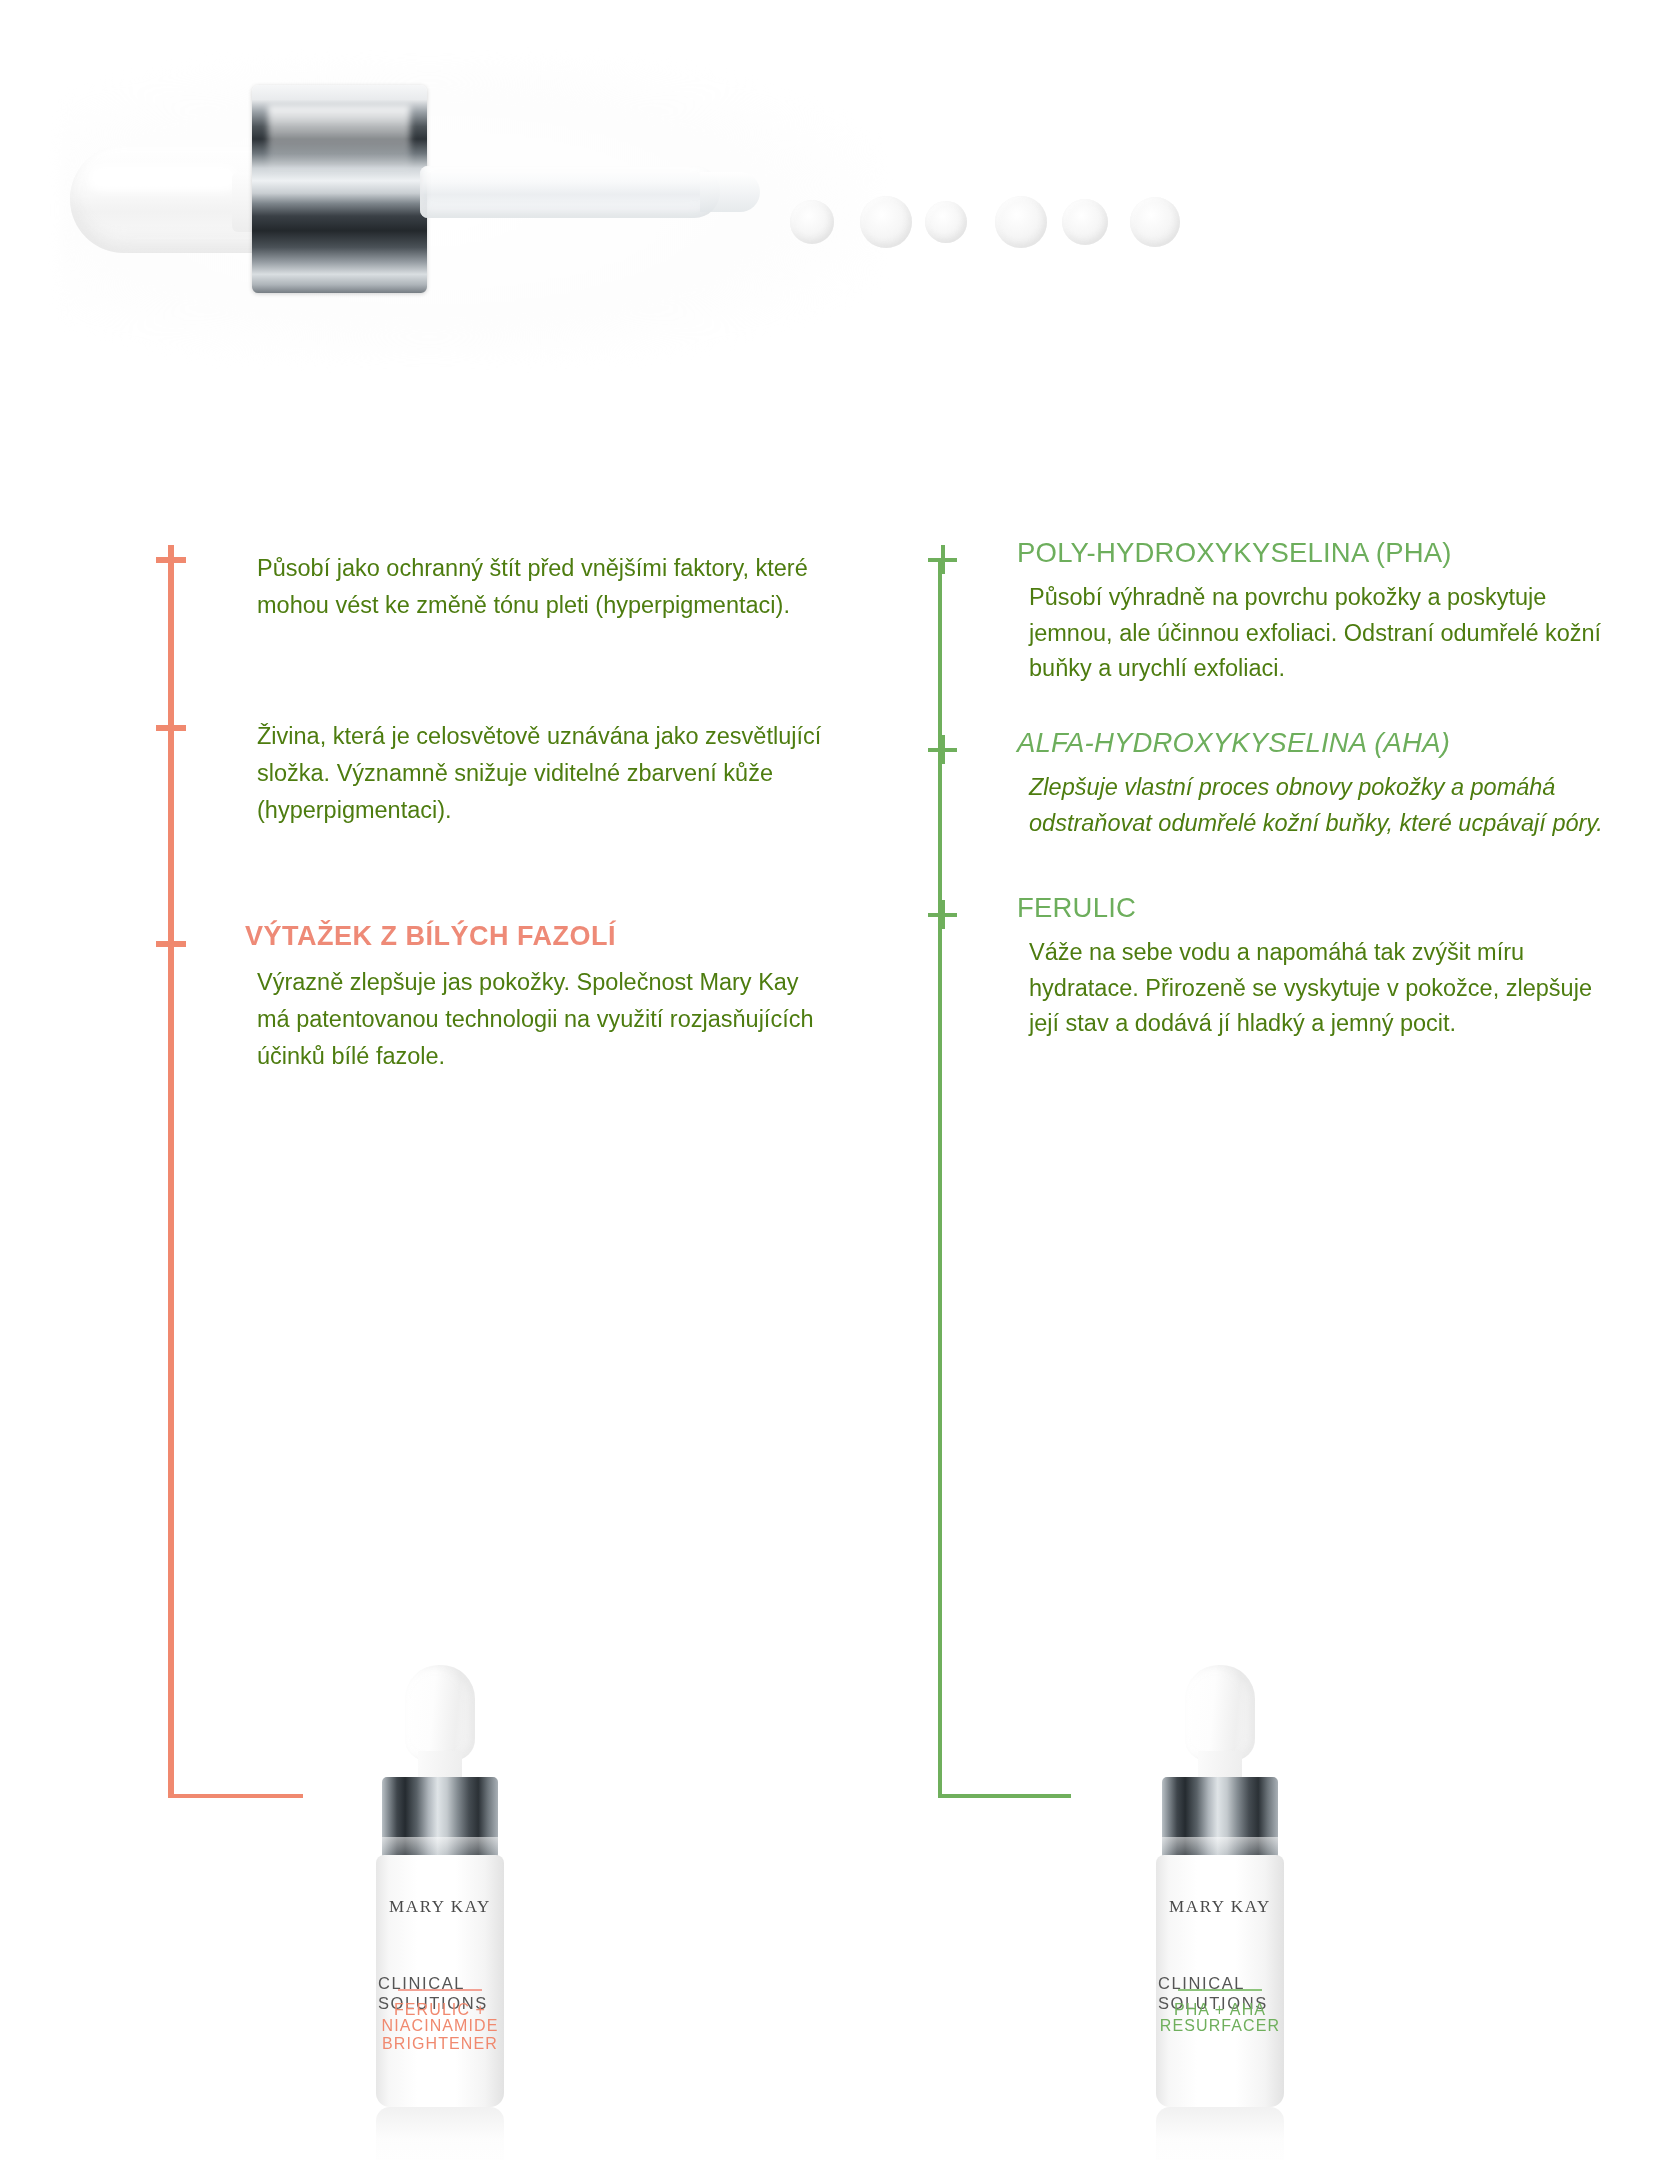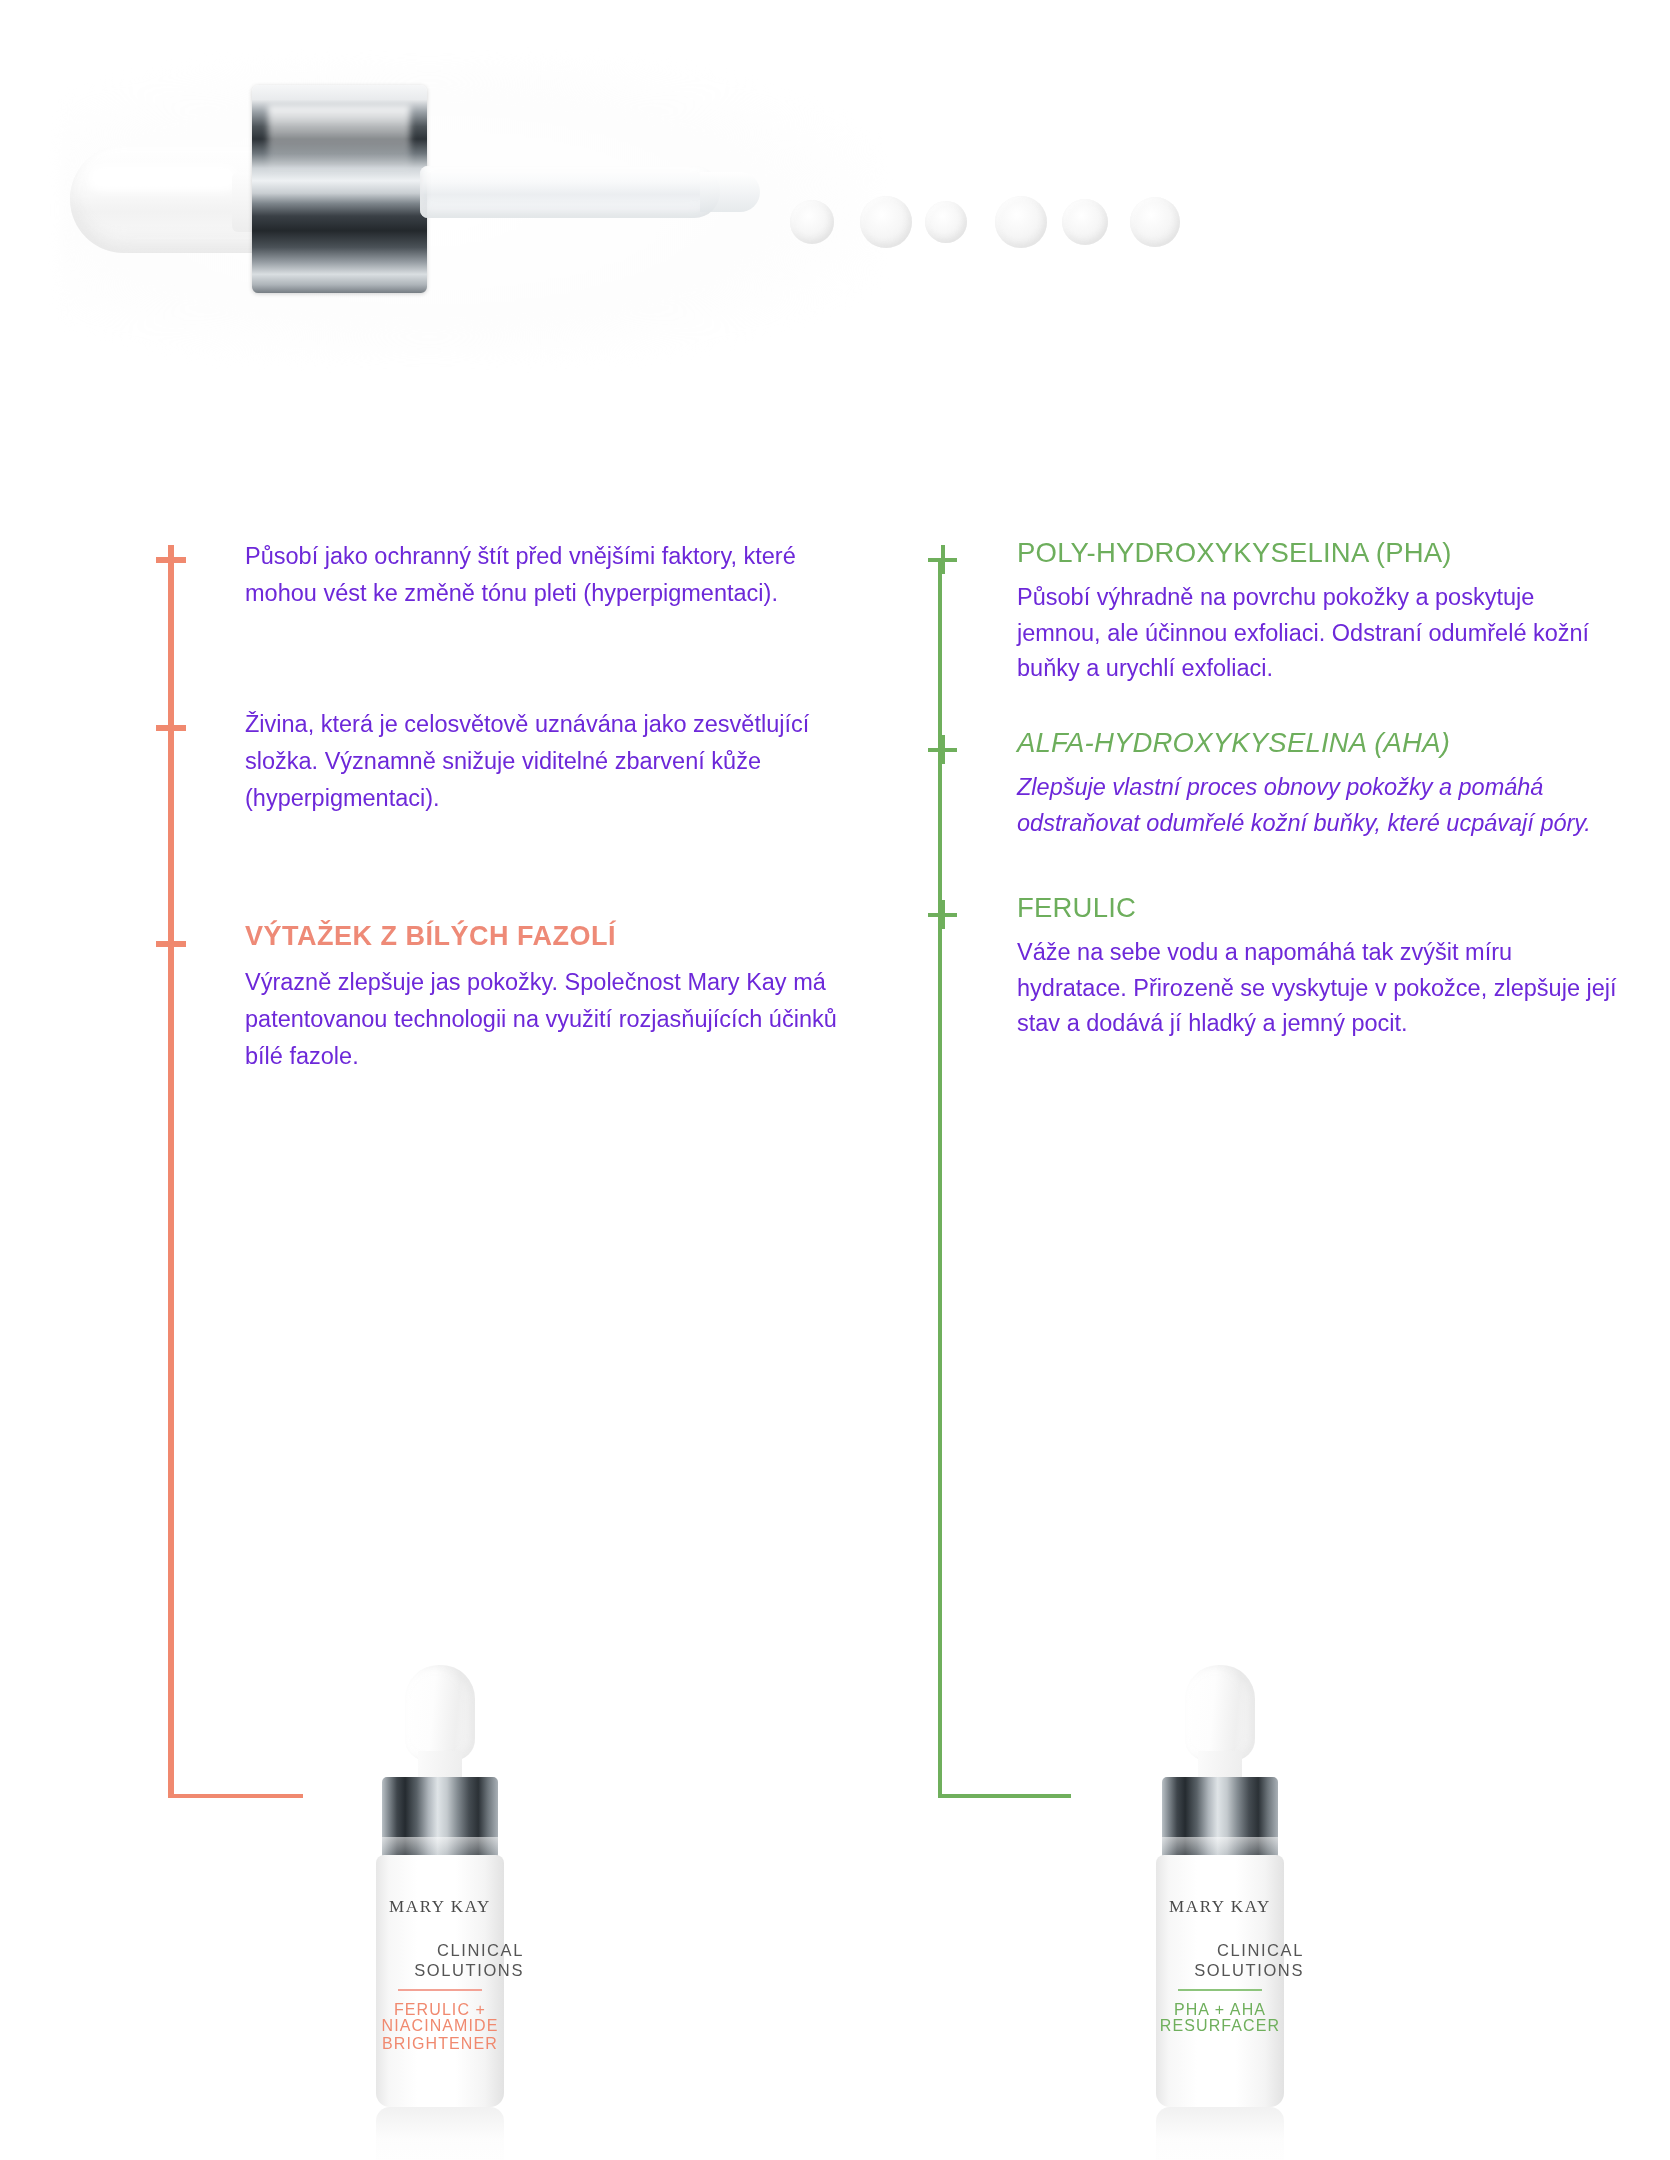--- a/index.html
+++ b/index.html
@@ -209,24 +209,24 @@
     color: #EE8A77;
     font-weight: bold;
   }
   .right .item-title {
     color: #6DAE5C;
     font-weight: normal;
     letter-spacing: 0.2px;
     font-size: 27.5px;
   }
   .item-body {
-    margin: 0;
+    margin: 12px;
     font-size: 23.5px;
     line-height: 1.58;
-    color: #6d28d9;
+    color: #4d7c0f;
     font-weight: normal;
   }
   .right .item-body { line-height: 1.5; }
 
   
   .bottle-wrap {
     position: absolute;
     width: 160px;
   }
   .bulb-top {
@@ -306,26 +306,27 @@
     left: 0; top: 232px;
     width: 160px;
     text-align: center;
     font-family: "Liberation Serif", serif;
     font-size: 17px;
     letter-spacing: 1.6px;
     color: #4a4a4a;
   }
   .line1, .line2 {
     position: absolute;
-    left: 4px;
+    left: 18px;
     width: 160px;
-    text-align: right;
+    text-align: left;
     font-size: 16.5px;
     letter-spacing: 1.6px;
     color: #555555;
+    margin-top: 33px;
   }
   .line1 { top: 276px; }
   .line2 { top: 296px; }
   .divider {
     position: absolute;
     left: 38px; top: 324px;
     width: 84px; height: 2px;
     background: #F3A295;
   }
   .right-bottle .divider { background: #8DC47C; }

